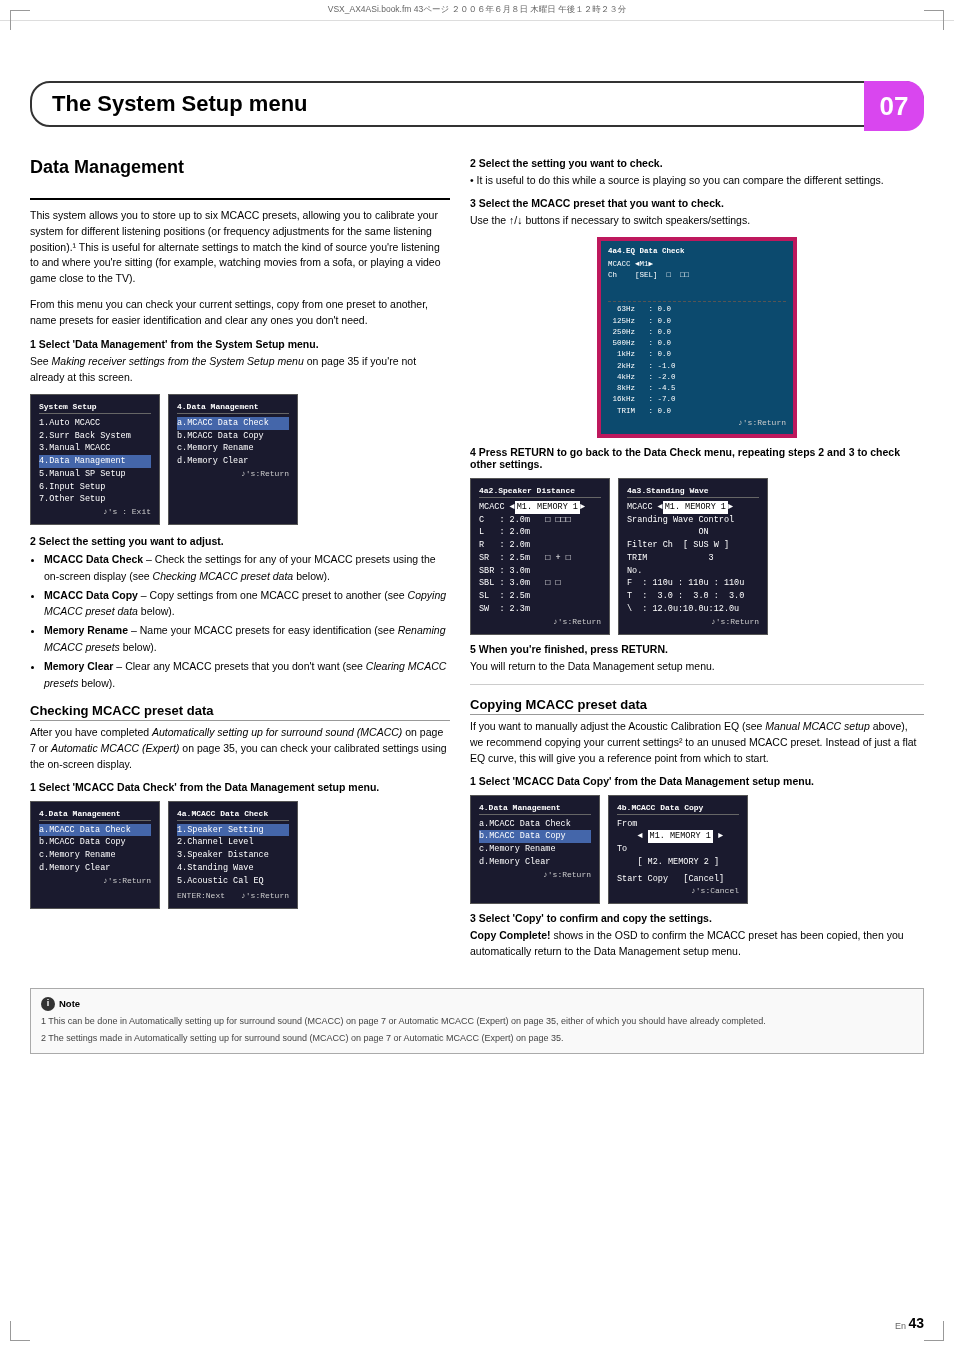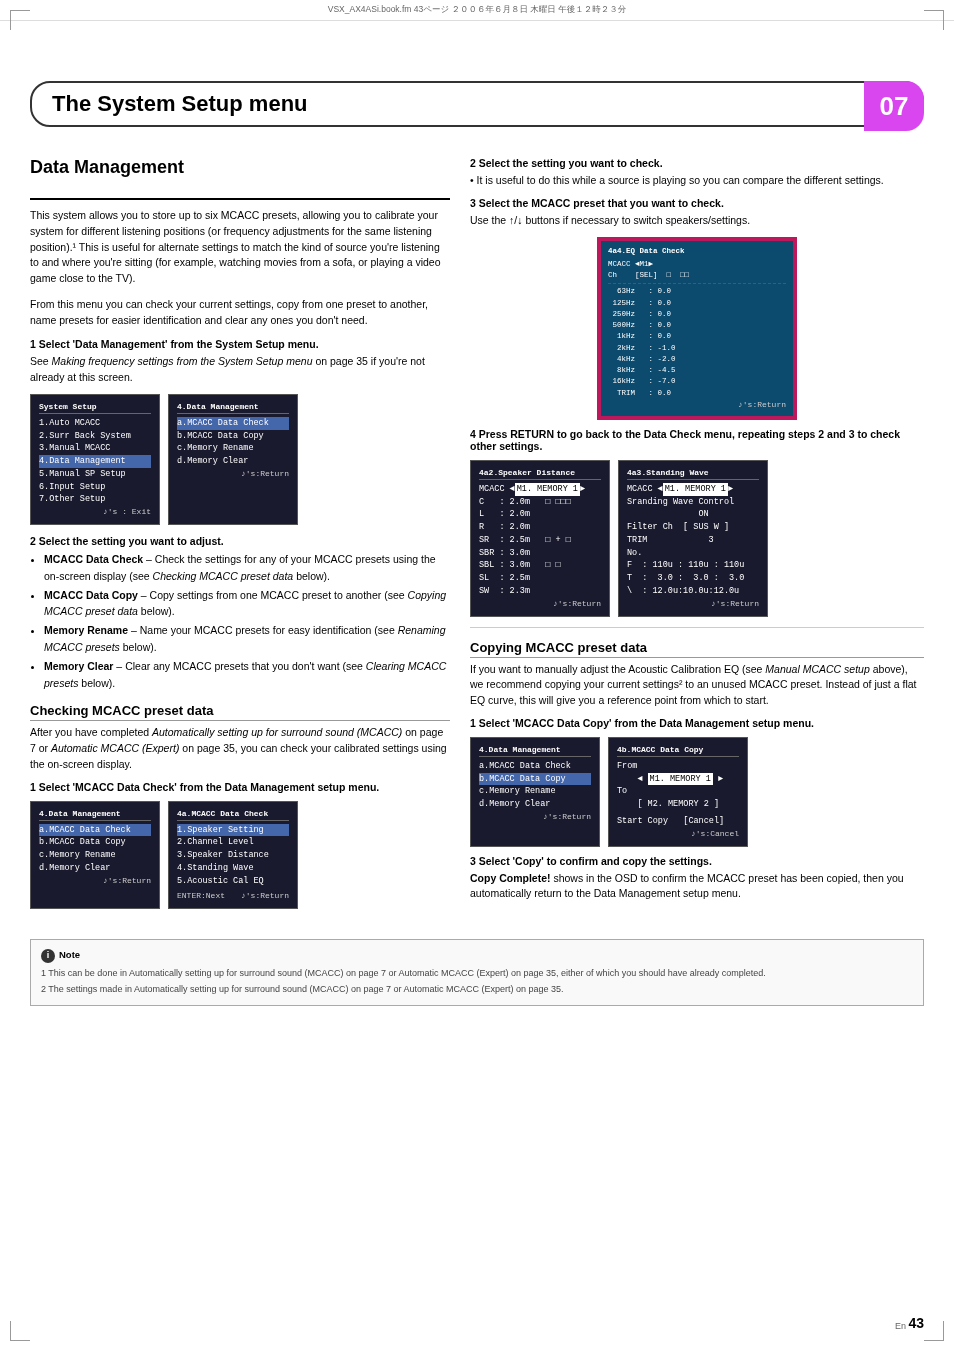--- a/index.html
+++ b/index.html
@@ -280,21 +280,21 @@
   <div class="left-col">
 
     <div class="section-title">Data Management</div>
 
     <p class="section-intro">This system allows you to store up to six MCACC presets, allowing you to calibrate your system for different listening positions (or frequency adjustments for the same listening position).¹ This is useful for alternate settings to match the kind of source you're listening to and where you're sitting (for example, watching movies from a sofa, or playing a video game close to the TV).</p>
     <p class="section-intro">From this menu you can check your current settings, copy from one preset to another, name presets for easier identification and clear any ones you don't need.</p>
 
     <div class="step">
       <div class="step-heading">1   Select 'Data Management' from the System Setup menu.</div>
       <p class="step-text">
-        See <em>Making frequency settings from the System Setup menu</em> on page 35 if you're not already at this screen.
+        See <em>Making receiver settings from the System Setup menu</em> on page 35 if you're not already at this screen.
       </p>
     </div>
 
     <div class="osd-container">
 
       <div class="osd-screen">
         <div class="osd-title">System Setup</div>
         <div>1.Auto MCACC</div>
         <div>2.Surr Back System</div>
         <div>3.Manual MCACC</div>
@@ -366,21 +366,21 @@
 
     <div class="step">
       <div class="step-heading">3   Select the MCACC preset that you want to check.</div>
       <p class="step-text">Use the ↑/↓ buttons if necessary to switch speakers/settings.</p>
     </div>
 
     <div class="eq-screen">
       <div class="eq-title">4a4.EQ Data Check</div>
       <div>MCACC ◄<span class="osd-highlight">M1▶</span></div>
       <div>Ch &nbsp;&nbsp; [SEL] &nbsp;□ &nbsp;□□</div>
-      <div style="margin-top:2px; border-top:1px dashed #555; padding-top:2px;">
+      <div style="margin-top:20px; border-top:1px dashed #555; padding-top:2px;">
         <div>&nbsp; 63Hz &nbsp; : 0.0</div>
         <div>&nbsp;125Hz &nbsp; : 0.0</div>
         <div>&nbsp;250Hz &nbsp; : 0.0</div>
         <div>&nbsp;500Hz &nbsp; : 0.0</div>
         <div>&nbsp;&nbsp;1kHz &nbsp; : 0.0</div>
         <div>&nbsp;&nbsp;2kHz &nbsp; : -1.0</div>
         <div>&nbsp;&nbsp;4kHz &nbsp; : -2.0</div>
         <div>&nbsp;&nbsp;8kHz &nbsp; : -4.5</div>
         <div>&nbsp;16kHz &nbsp; : -7.0</div>
         <div>&nbsp;&nbsp;TRIM &nbsp; : 0.0</div>
@@ -416,20 +416,24 @@
         <div>Filter Ch &nbsp;[ SUS W ]</div>
         <div>TRIM &nbsp;&nbsp;&nbsp;&nbsp;&nbsp;&nbsp;&nbsp;&nbsp;&nbsp;&nbsp; 3</div>
         <div>No.</div>
         <div>F &nbsp;: 110u : 110u : 110u</div>
         <div>T &nbsp;: &nbsp;3.0 : &nbsp;3.0 : &nbsp;3.0</div>
         <div>\ &nbsp;: 12.0u:10.0u:12.0u</div>
         <div class="return-note">♪'s:Return</div>
       </div>
     </div>
 
+    <div class="step">
+      <div class="step-heading">5   When you're finished, press RETURN.</div>
+      <p class="step-text">You will return to the Data Management setup menu.</p>
+    </div>
 
     <hr class="divider">
 
     <div class="sub-section-title">Copying MCACC preset data</div>
     <p class="step-text" style="margin-bottom:8px;">If you want to manually adjust the Acoustic Calibration EQ (see <em>Manual MCACC setup</em> above), we recommend copying your current settings² to an unused MCACC preset. Instead of just a flat EQ curve, this will give you a reference point from which to start.</p>
 
     <div class="step">
       <div class="step-heading">1   Select 'MCACC Data Copy' from the Data Management setup menu.</div>
     </div>
 

